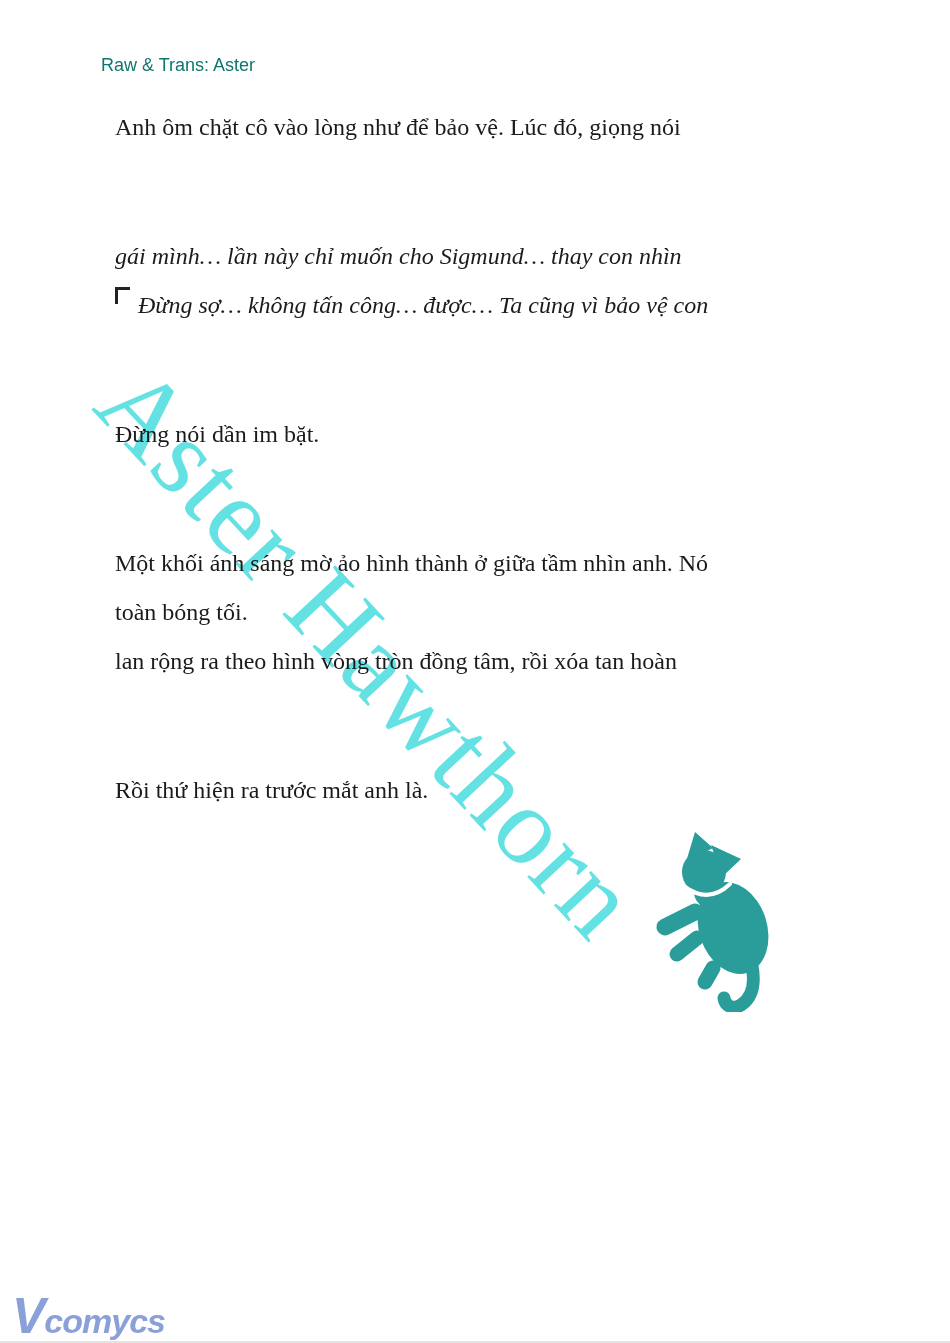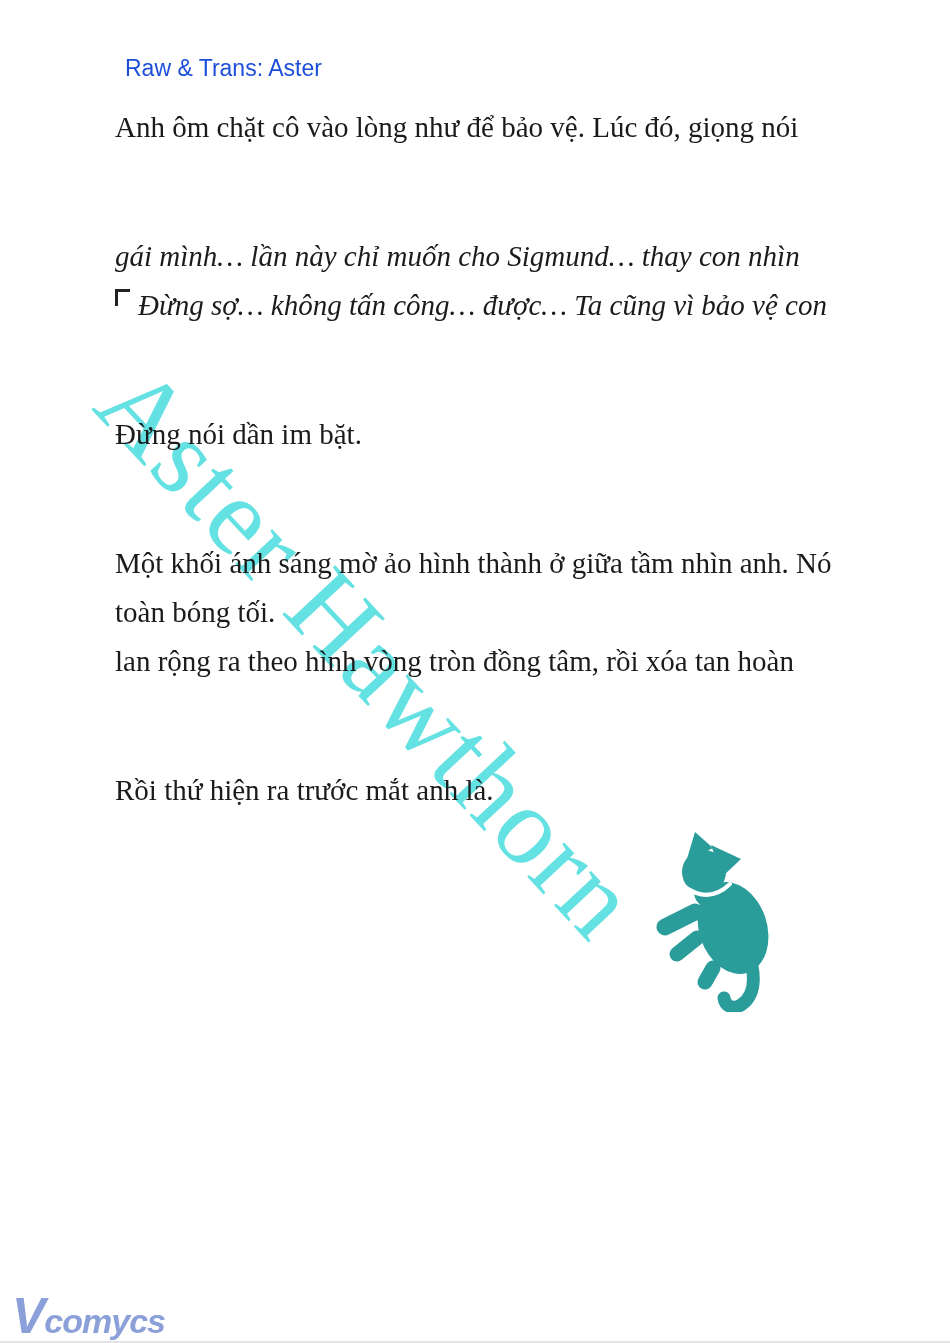--- a/index.html
+++ b/index.html
@@ -9,28 +9,28 @@
     font-family:"Liberation Serif", serif; color:#1b1b1b;
   }
   .watermark {
     position:absolute; left:158px; top:346px;
     transform:rotate(47deg); transform-origin:0 0;
     font-family:"Liberation Serif", serif;
     font-size:110px; line-height:1; white-space:nowrap;
     letter-spacing:2px; z-index:0; color:#64e1e2;
   }
   .credit {
-    position:absolute; left:125px; top:55px; z-index:1;
+    position:absolute; left:101px; top:55px; z-index:1;
     font-family:"Liberation Sans", sans-serif;
-    font-size:23px; color:#1d4ed8;
+    font-size:18px; color:#0f766e;
   }
   .body-text {
     position:absolute; left:115px; top:103px; width:760px; z-index:1;
   }
-  .para { margin:0 0 80px 0; font-size:29px; line-height:49px; }
+  .para { margin:0 0 80px 0; font-size:24px; line-height:49px; }
   .para.quote { font-style:italic; }
   .line { display:block; white-space:nowrap; }
   .bracket-open {
     display:inline-block; width:12px; height:14px;
     border-left:3px solid #222; border-top:3px solid #222;
     margin-right:8px; transform:translateY(-9px);
   }
   .bracket-close {
     display:inline-block; width:12px; height:14px;
     border-right:3px solid #222; border-bottom:3px solid #222;

